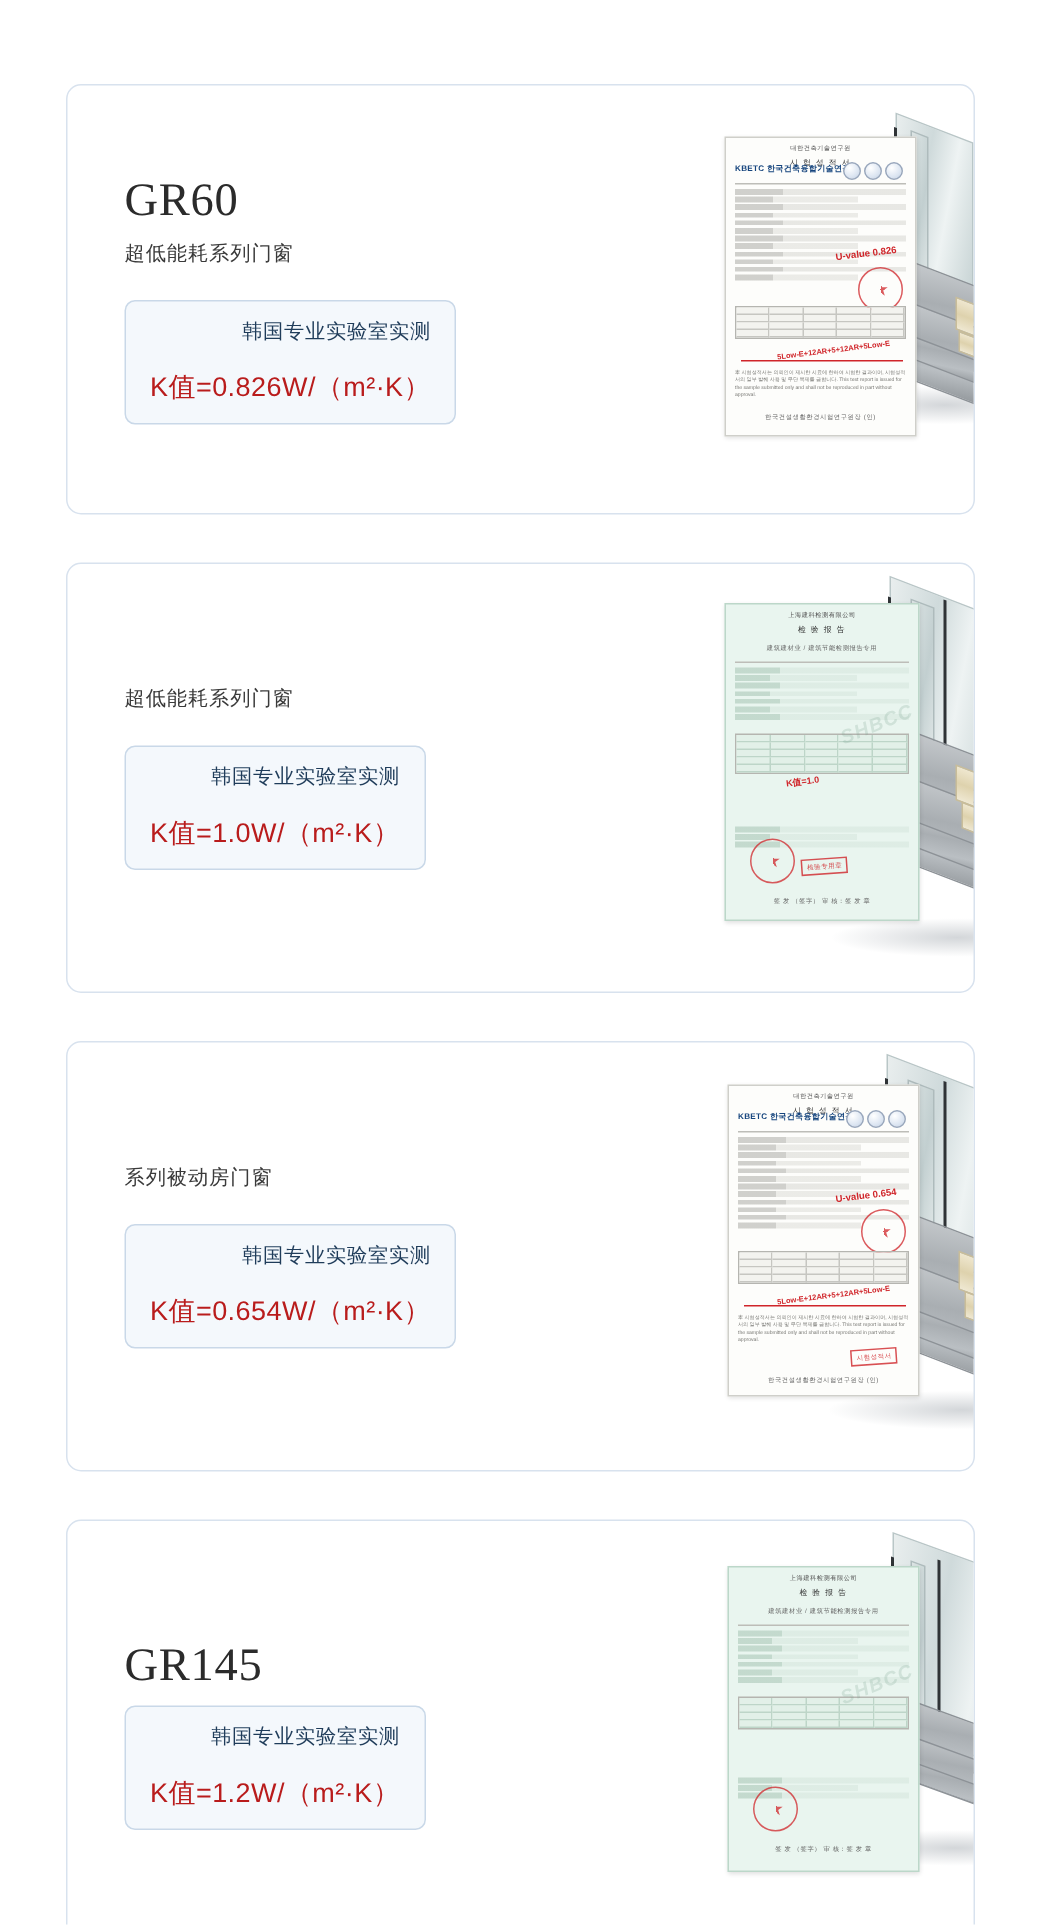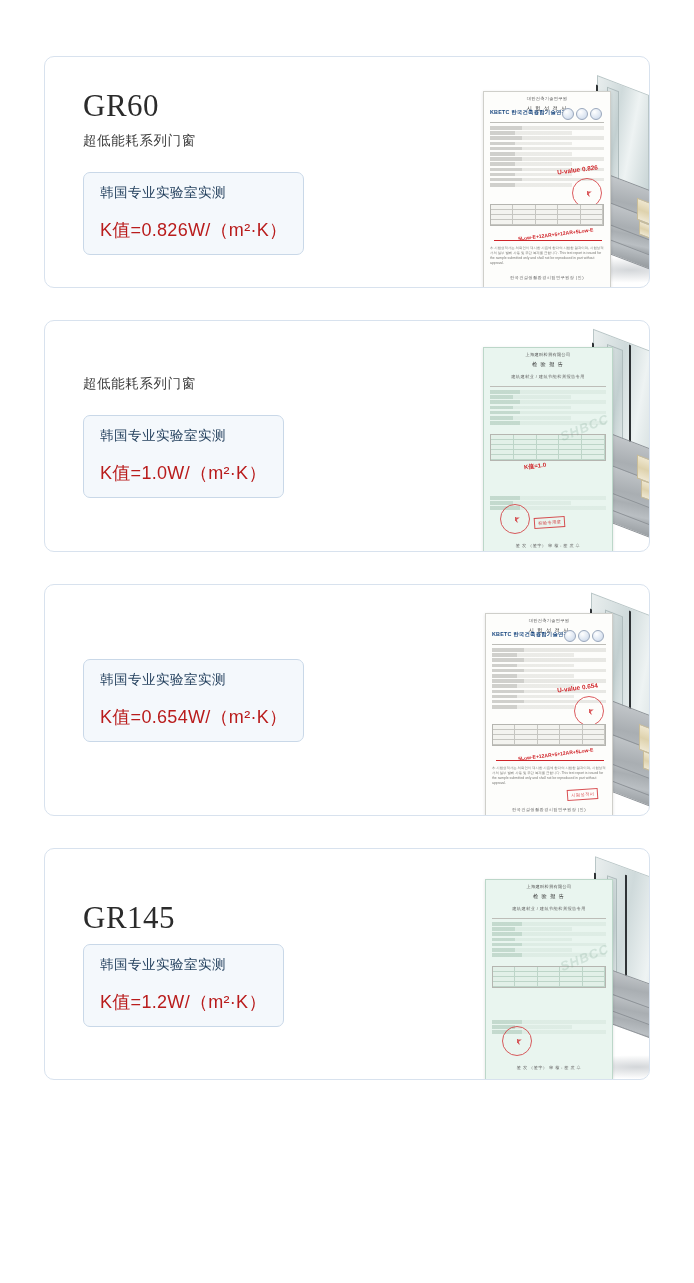--- a/index.html
+++ b/index.html
@@ -14,21 +14,21 @@
     width: 694px;
     height: 1283px;
     background: #ffffff;
     padding: 56px 44px 40px 44px;
   }
   .card {
     position: relative;
     border: 1px solid #d8e2ee;
     border-radius: 10px;
     background: #ffffff;
-    height: 232px;
+    height: 287px;
     margin-bottom: 32px;
     overflow: hidden;
   }
   .card:last-child { margin-bottom: 0; }
 
   .card-inner {
     position: absolute;
     inset: 0;
     display: flex;
     align-items: center;
@@ -55,20 +55,21 @@
     letter-spacing: 0.6px;
     margin: 0 0 22px 0;
   }
   .kbox {
     display: inline-block;
     border: 1px solid #c9d8e8;
     border-radius: 7px;
     background: #f4f8fc;
     padding: 11px 16px 12px 16px;
     min-width: 178px;
+    text-align: right;
   }
   .kbox .line1 {
     font-size: 13.5px;
     color: #1f3c5a;
     letter-spacing: 0.5px;
     margin-bottom: 5px;
     white-space: nowrap;
   }
   .kbox .line2 {
     font-size: 18px;
@@ -426,20 +427,21 @@
         <div class="cert-foot" style="bottom:10px;">签 发 （签字）    审 核：签 发 章</div>
       </div>
 
     </div>
   </div>
 
   <div class="card">
     <div class="card-inner">
 
       <div class="text-col">
+        <div class="series-sub">系列被动房门窗</div>
         <div class="kbox">
           <div class="line1">韩国专业实验室实测</div>
           <div class="line2">K值=0.654W/（m²·K）</div>
         </div>
       </div>
 
       <div class="product-col">
         <div class="shadow-el" style="left:244px; top:232px; width:180px; height:26px;"></div>
         <div class="glass" style="left:284px; top:24px; width:86px; height:124px; transform: skewY(21deg);"></div>
         <div class="glass-shade" style="left:298px; top:28px; width:18px; height:122px; transform: skewY(21deg);"></div>

